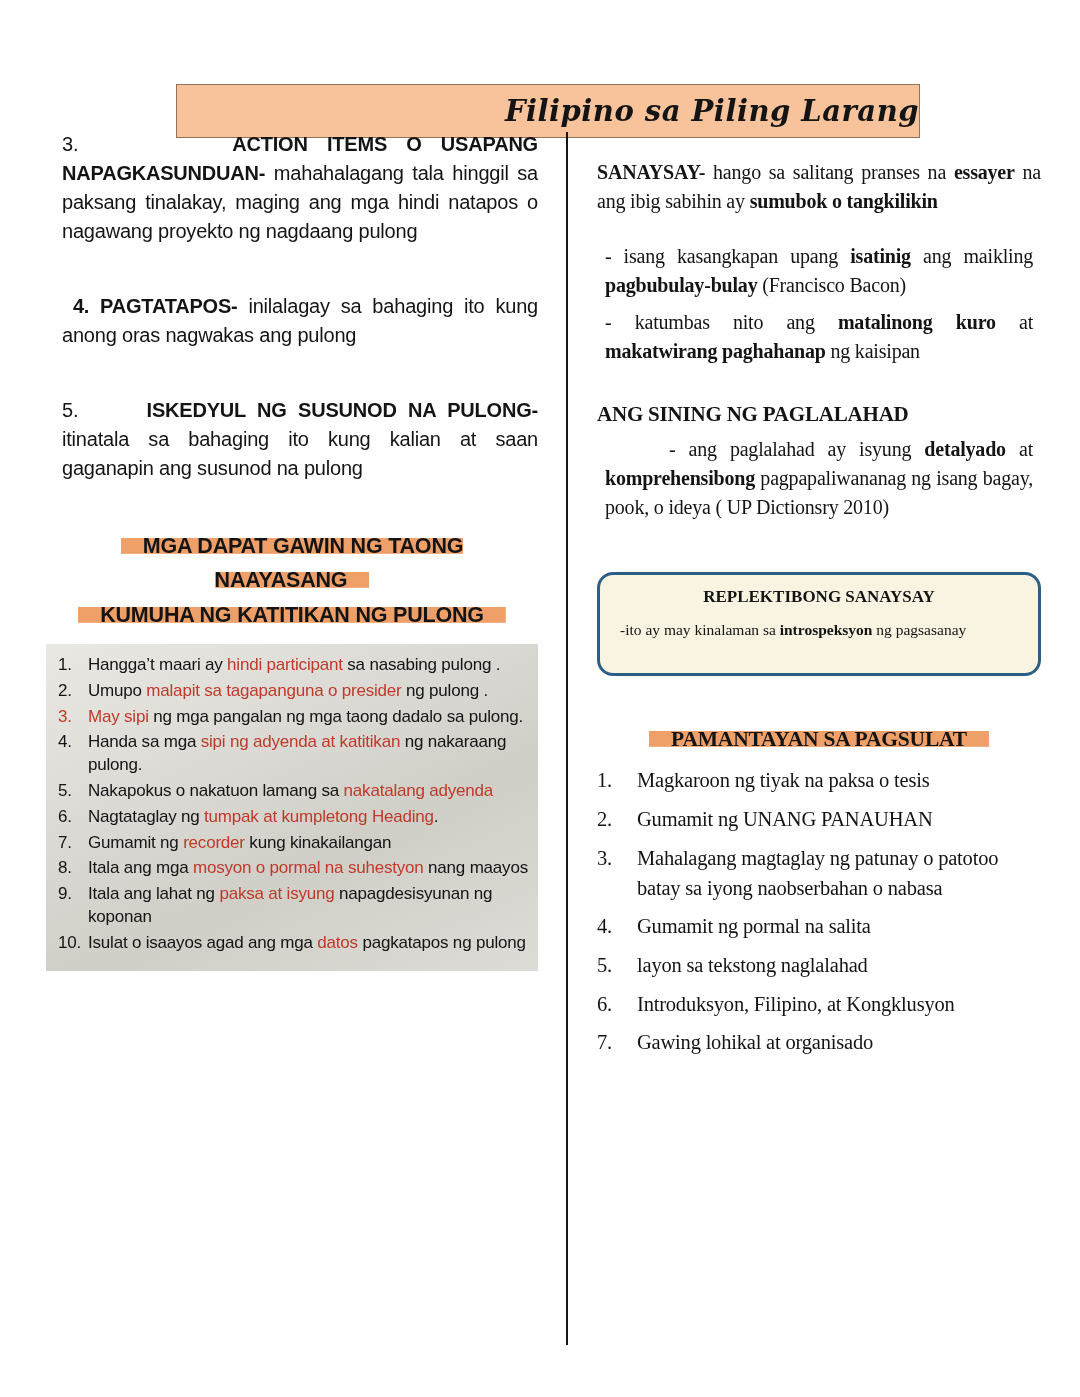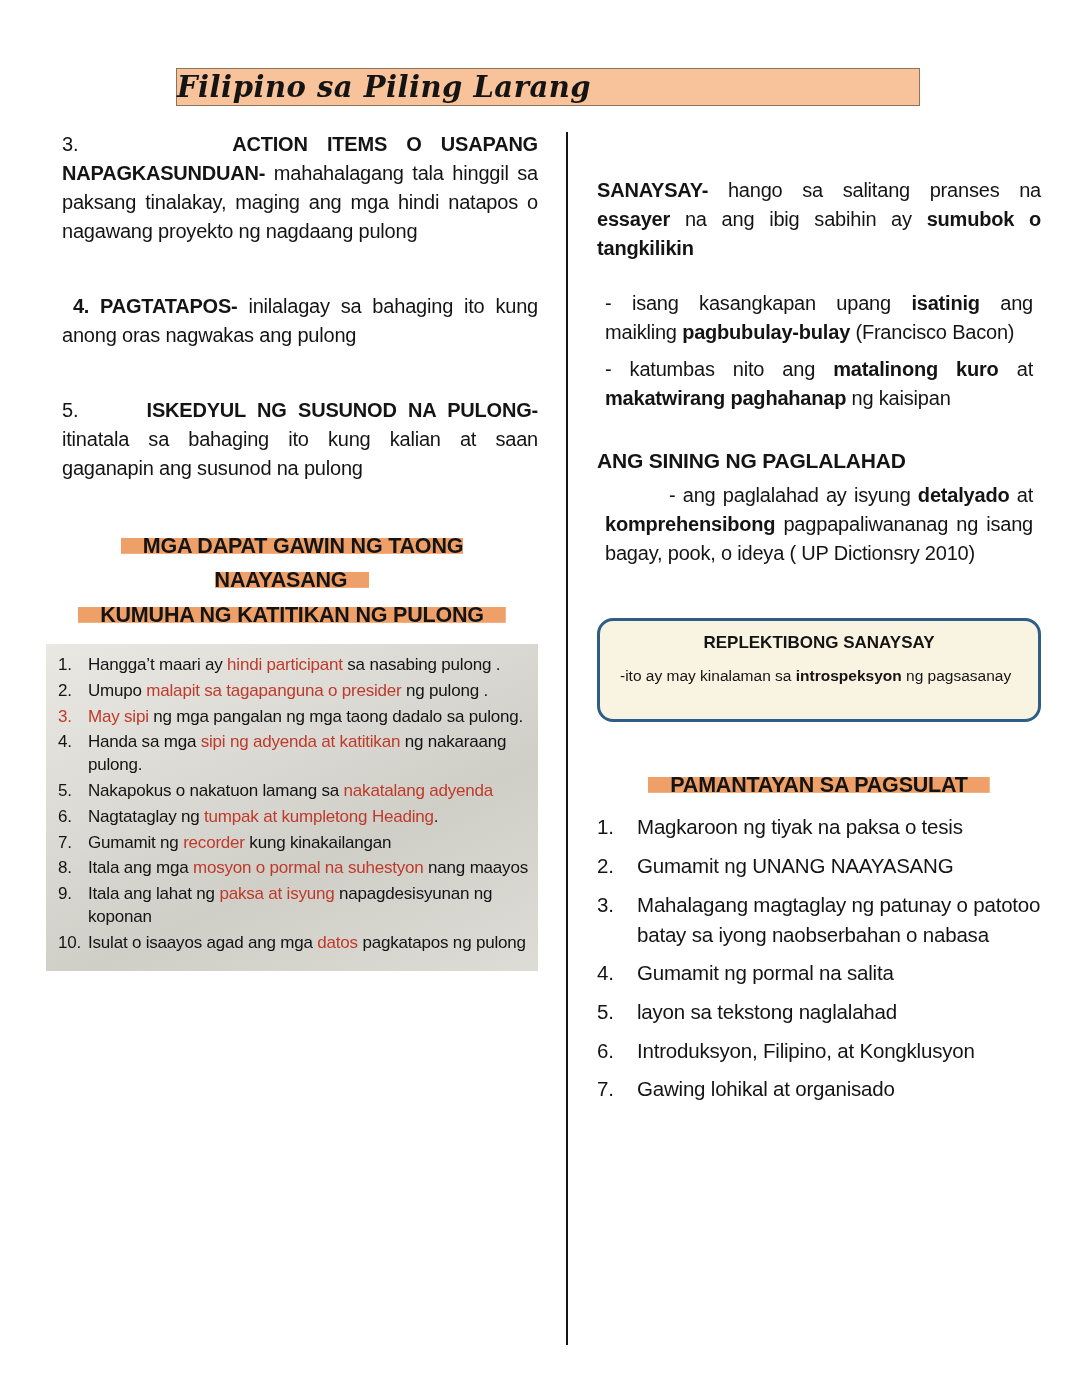--- a/index.html
+++ b/index.html
@@ -6,31 +6,31 @@
   .page{
     position:relative;
     width:1080px;height:1397px;
     background:#ffffff;
     overflow:hidden;
     font-family:"Liberation Sans","DejaVu Sans",sans-serif;
     color:#141414;
     letter-spacing:-0.2px;
   }
   .banner{
-    position:absolute;left:176px;top:68px;width:744px;height:38px;
+    position:absolute;left:176px;top:84px;width:744px;height:54px;
     background:#f8c39a;border:1px solid #8f7257;box-sizing:border-box;
-    display:flex;align-items:center;justify-content:flex-start;
+    display:flex;align-items:center;justify-content:flex-end;
   }
   .banner-title{
     font-family:"DejaVu Serif","Liberation Serif",serif;
     font-style:italic;font-weight:bold;font-size:29px;letter-spacing:0.5px;
   }
   .divider{position:absolute;left:566px;top:132px;width:2px;height:1213px;background:#151515;}
   .col-left{position:absolute;left:46px;top:130px;width:492px;}
-  .col-right{position:absolute;left:597px;top:176px;width:444px;}
+  .col-right{position:absolute;left:597px;top:158px;width:444px;font-family:Liberation Serif, serif;}
 
   .para{font-size:20px;line-height:1.45;text-align:justify;margin:0 0 46px 16px;}
   .para.tight{margin:8px;}
   .para.after-gap{margin:0 0 26px 0;}
   .b{font-weight:bold;}
   .red{color:#bf3a2b;}
 
   .section-heading{text-align:center;font-weight:bold;font-size:21.5px;line-height:1.6;margin:0 0 12px 0;}
   .hl{background:linear-gradient(#efa069,#efa069) center/100% 66% no-repeat;padding:0 22px;}
 
@@ -144,21 +144,21 @@
       <span class="hl">PAMANTAYAN SA PAGSULAT</span>
     </div>
 
     <ul class="plist">
       <li class="item">
           <span class="num">1.</span>
           <span class="txt">Magkaroon ng tiyak na paksa o tesis</span>
         </li>
       <li class="item">
           <span class="num">2.</span>
-          <span class="txt">Gumamit ng UNANG NAAYASANG</span>
+          <span class="txt">Gumamit ng UNANG PANAUHAN</span>
         </li>
       <li class="item">
           <span class="num">3.</span>
           <span class="txt">Mahalagang magtaglay ng patunay o patotoo batay sa iyong naobserbahan o nabasa</span>
         </li>
       <li class="item">
           <span class="num">4.</span>
           <span class="txt">Gumamit ng pormal na salita</span>
         </li>
       <li class="item">

